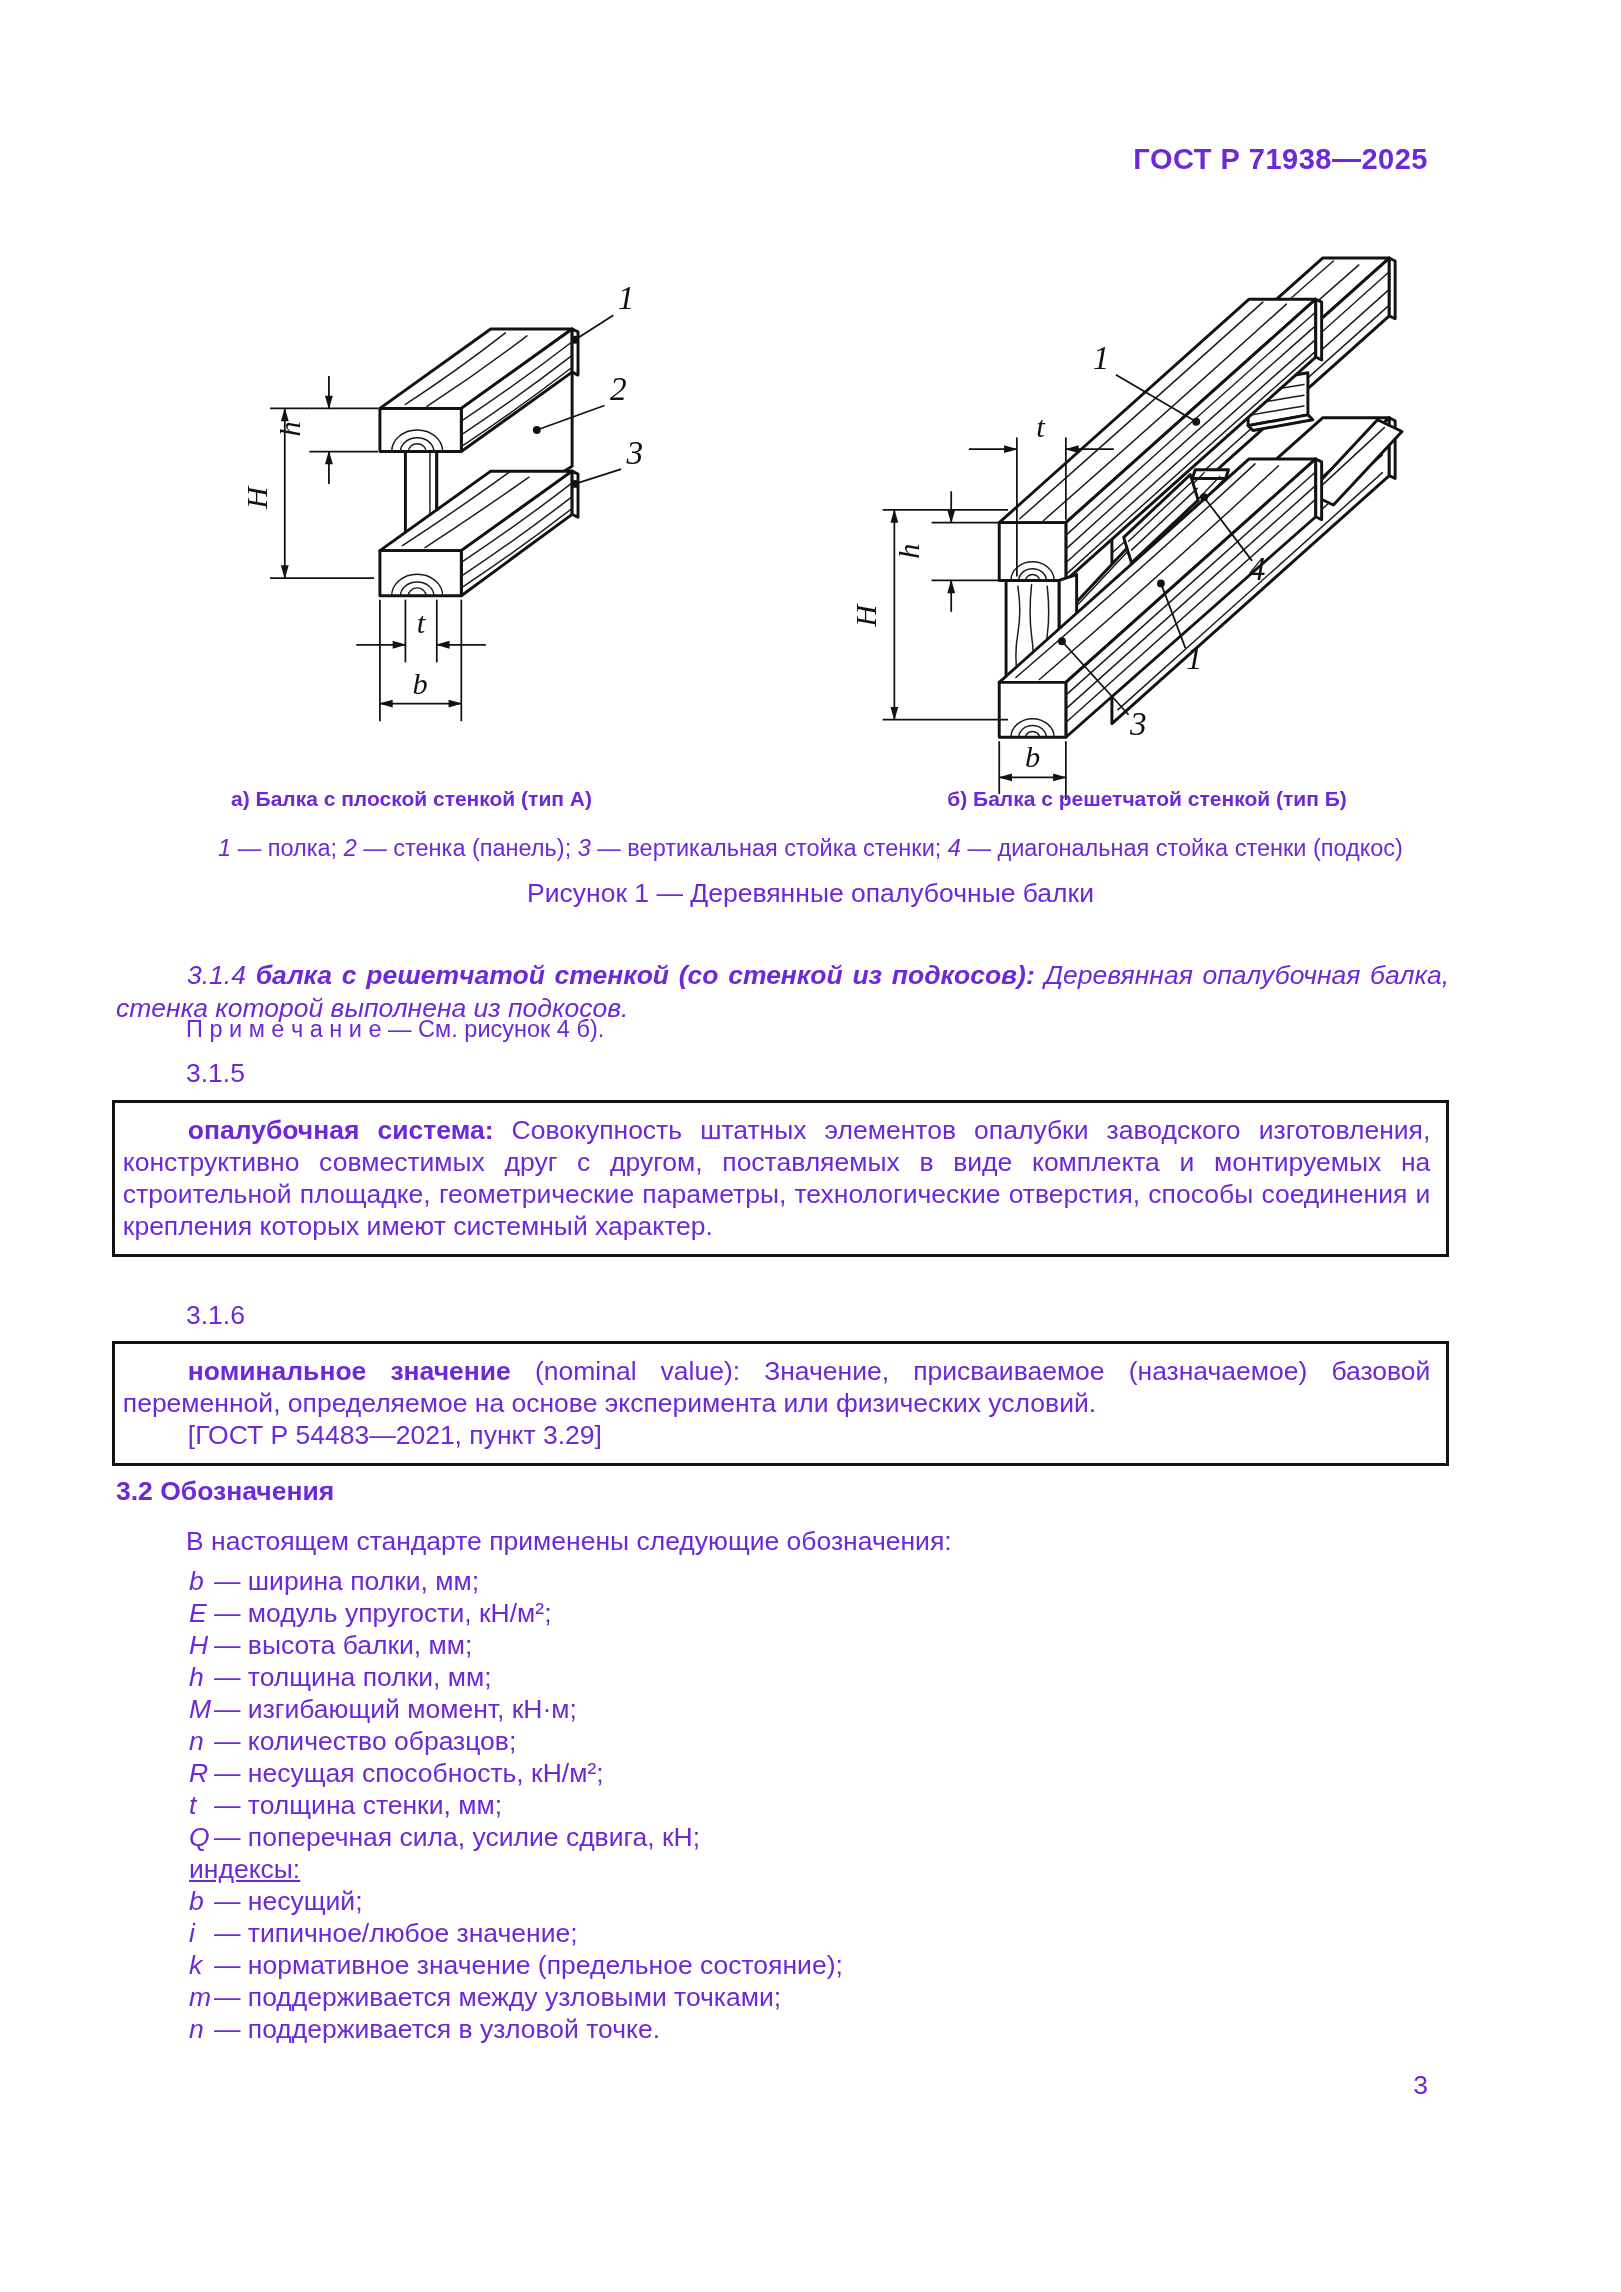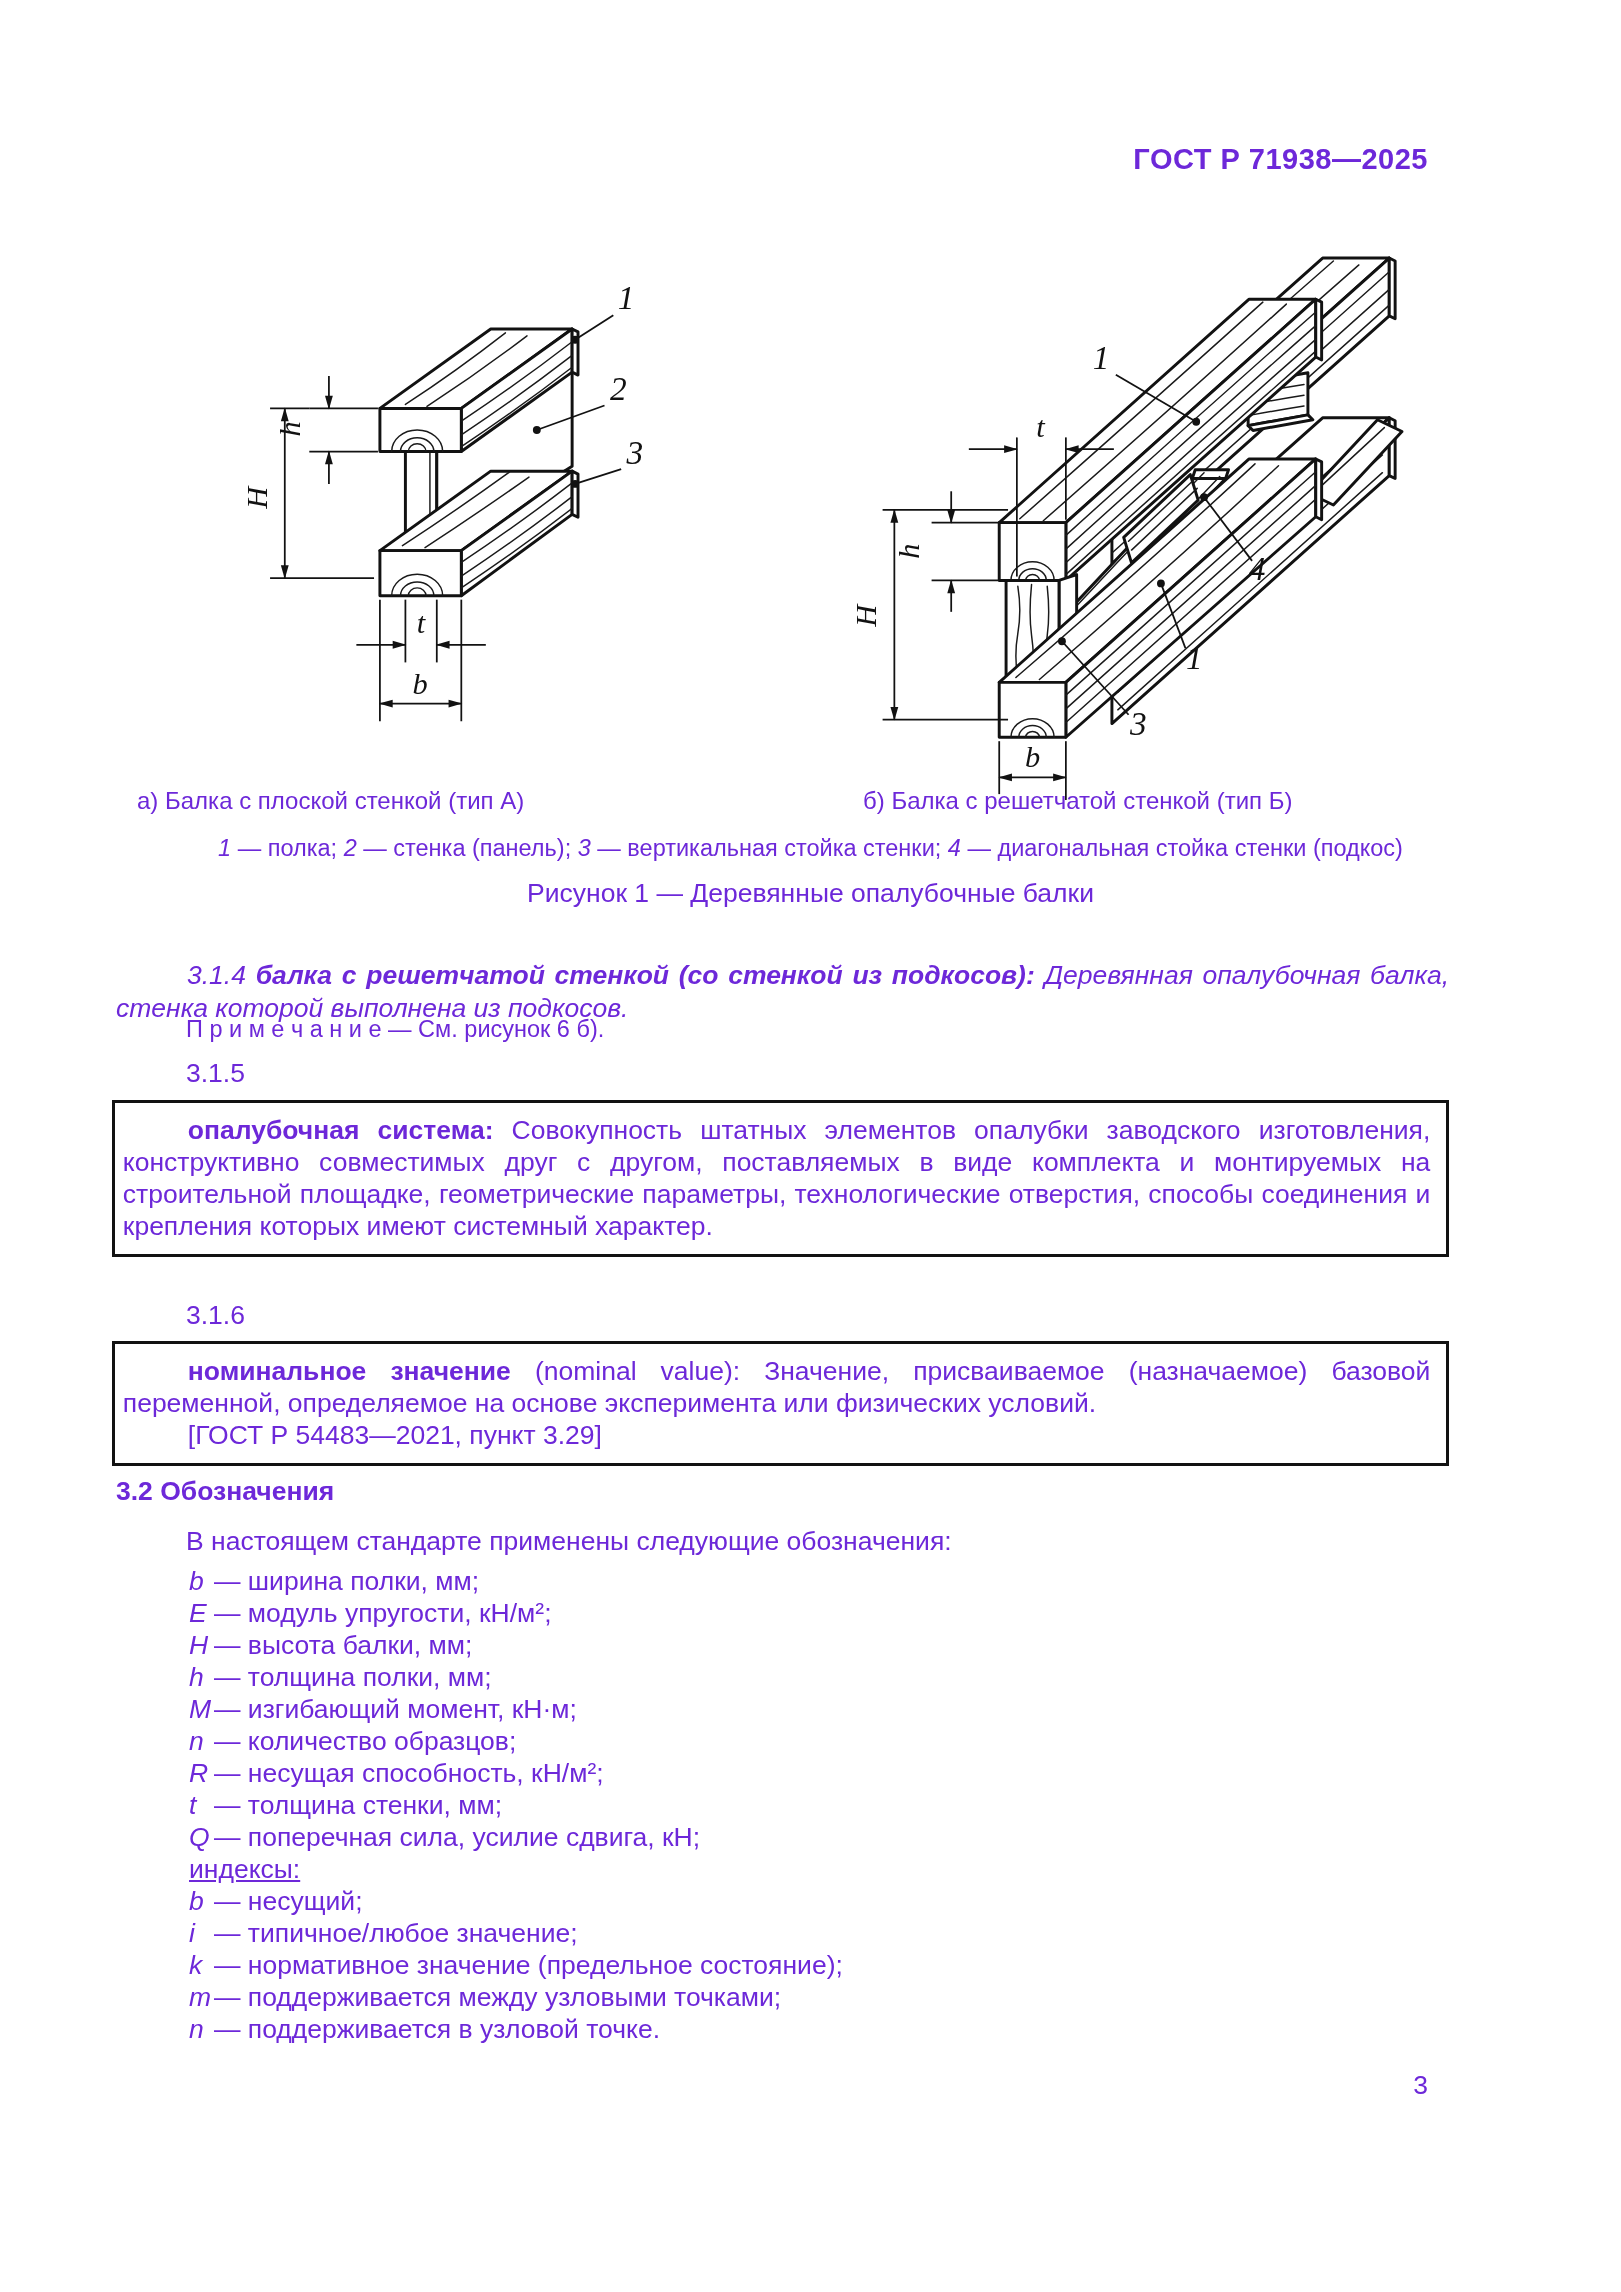--- a/index.html
+++ b/index.html
@@ -5,21 +5,21 @@
   html,body{margin:0;padding:0;background:#e8e8e8;}
   .page{
     position:relative;width:1621px;height:2293px;background:#ffffff;
     margin:0 auto;font-family:"Liberation Sans",sans-serif;color:#6d28d9;
     overflow:hidden;
   }
   .hdr{position:absolute;top:143px;right:193px;font-size:29px;font-weight:bold;letter-spacing:0.5px;}
   svg{position:absolute;}
   #fig-a{left:172px;top:172px;}
   #fig-b{left:814px;top:155px;}
-  .figcap{position:absolute;top:787px;font-size:24px;}
+  .figcap{position:absolute;top:787px;font-size:21px;text-align:center;font-weight:bold;}
   #cap-a{left:137px;width:549px;}
   #cap-b{left:863px;width:568px;}
   .legend{position:absolute;left:0;top:835px;width:1621px;text-align:center;font-size:23.5px;}
   .legend .num{font-style:italic;}
   .figtitle{position:absolute;left:0;top:878px;width:1621px;text-align:center;font-size:26.5px;}
   .para{position:absolute;left:116px;width:1333px;font-size:26.5px;line-height:33px;text-align:justify;font-style:italic;}
   #p314{top:932px;text-indent:71px;}
   .b{font-weight:bold;}
   .note{position:absolute;left:186px;top:1016px;font-size:23.5px;}
   .clausenum{position:absolute;left:186px;font-size:26.5px;}
@@ -270,21 +270,21 @@
 
   <div class="figcap" id="cap-a">а) Балка с плоской стенкой (тип А)</div>
   <div class="figcap" id="cap-b">б) Балка с решетчатой стенкой (тип Б)</div>
 
   <div class="legend"><span class="num">1</span><span> — полка; </span><span class="num">2</span><span> — стенка (панель); </span><span class="num">3</span><span> — вертикальная стойка стенки; </span><span class="num">4</span><span> — диагональная стойка стенки (подкос)</span></div>
 
   <div class="figtitle">Рисунок 1 — Деревянные опалубочные балки</div>
 
   <p class="para" id="p314"><span>3.1.4</span><span class="b"> балка с решетчатой стенкой (со стенкой из подкосов):</span><span> Деревянная опалубочная балка, стенка которой выполнена из подкосов.</span></p>
 
-  <div class="note"><span>П р и м е ч а н и е —</span><span> См. рисунок 6 б).</span></div>
+  <div class="note"><span>П р и м е ч а н и е —</span><span> См. рисунок 4 б).</span></div>
 
   <div class="clausenum" id="n315">3.1.5</div>
 
   <div class="defbox" id="box1">
     <p><span class="b">опалубочная система:</span><span> Совокупность штатных элементов опалубки заводского изготовления, конструктивно совместимых друг с другом, поставляемых в виде комплекта и монтируемых на строительной площадке, геометрические параметры, технологические отверстия, способы соединения и крепления которых имеют системный характер.</span></p>
   </div>
 
   <div class="clausenum" id="n316">3.1.6</div>
 
   <div class="defbox" id="box2">

